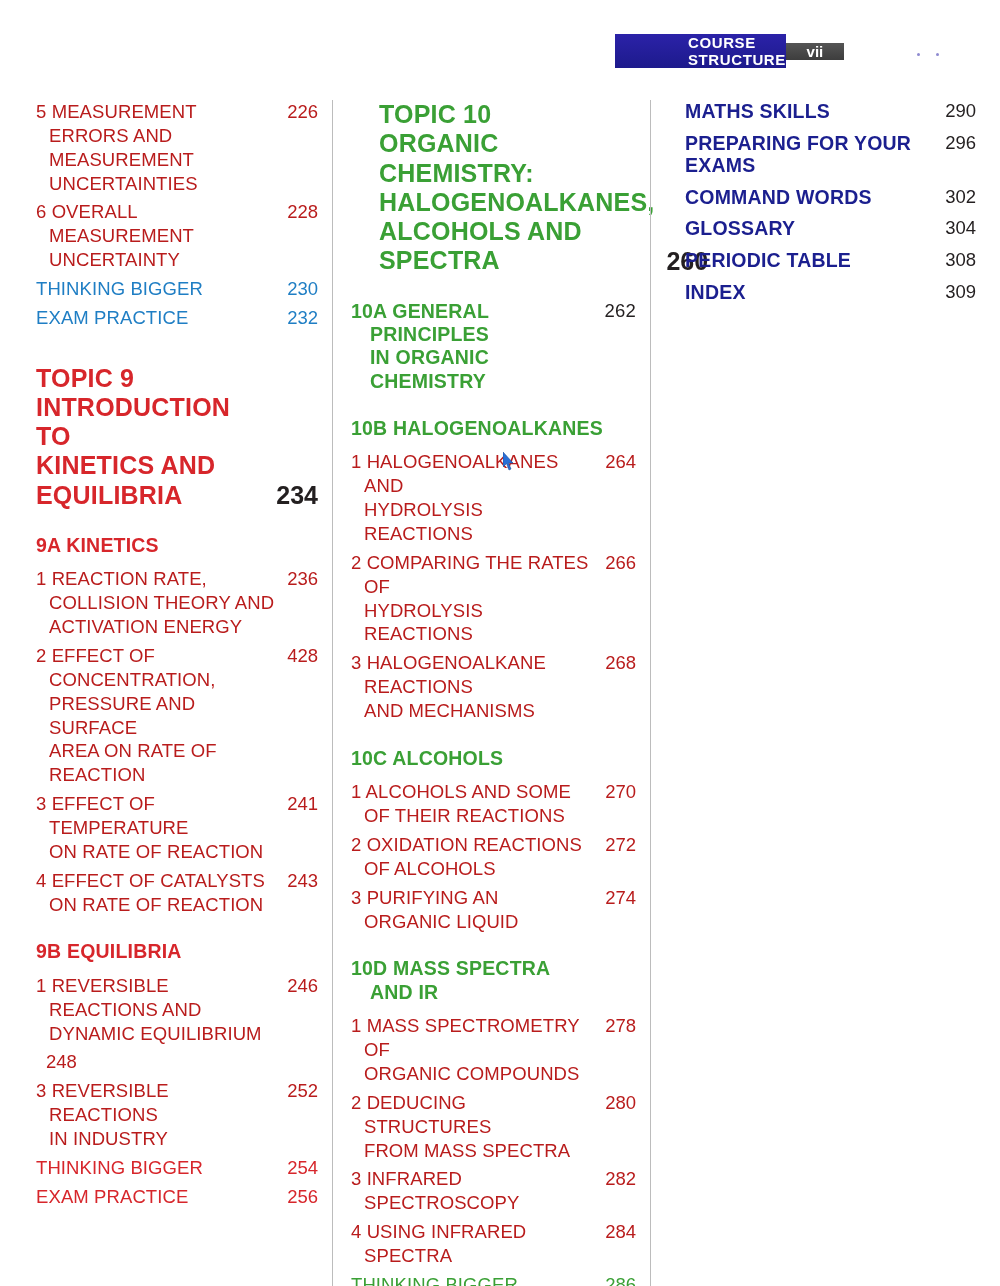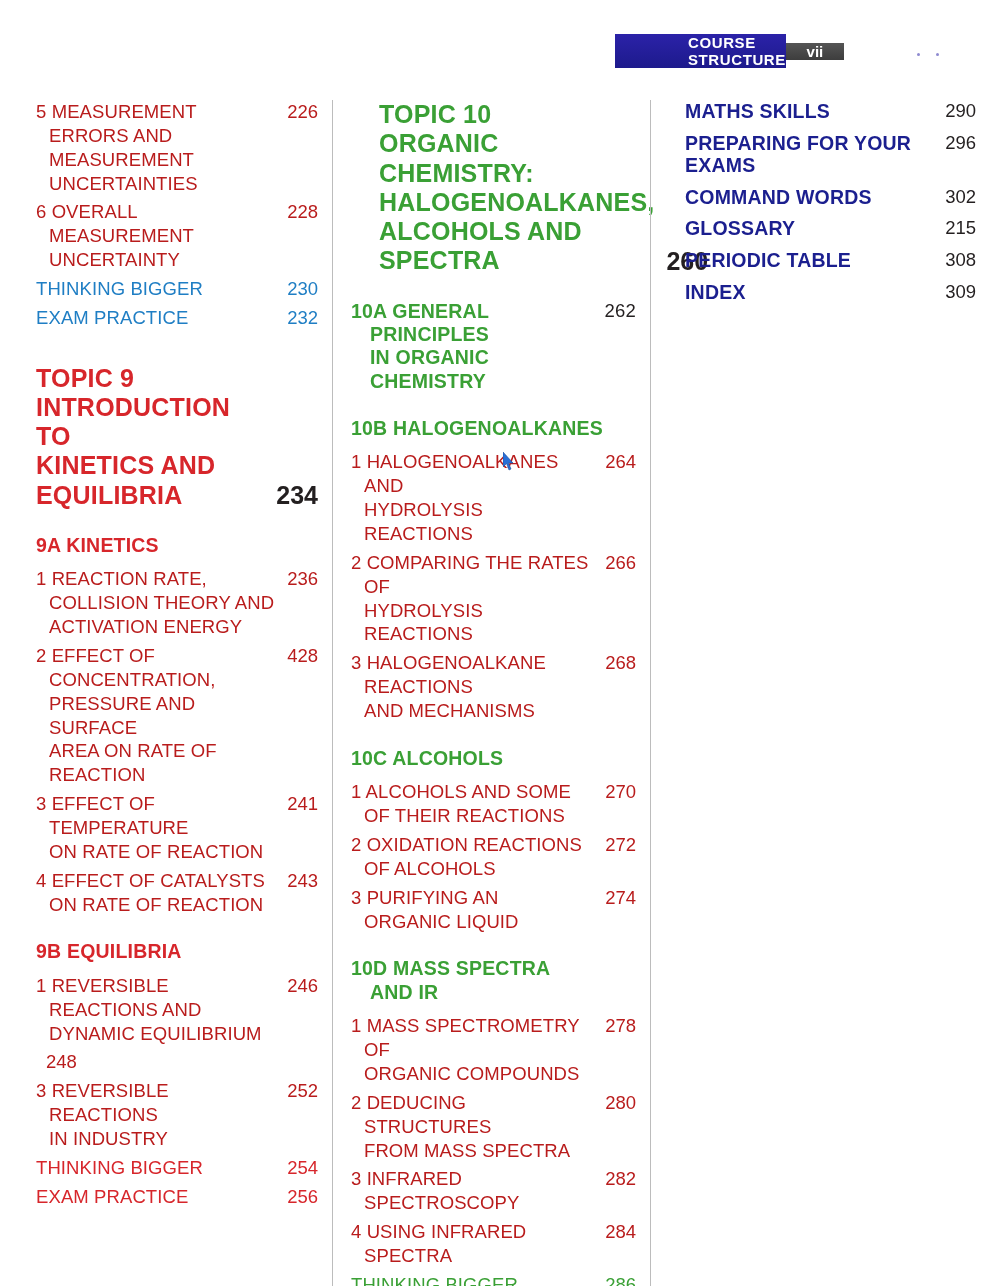--- a/index.html
+++ b/index.html
@@ -373,21 +373,21 @@
     <div class="bm">
       <span class="btxt">PREPARING FOR YOUR<br>EXAMS</span>
       <span class="bpg">296</span>
     </div>
     <div class="bm">
       <span class="btxt">COMMAND WORDS</span>
       <span class="bpg">302</span>
     </div>
     <div class="bm">
       <span class="btxt">GLOSSARY</span>
-      <span class="bpg">215</span>
+      <span class="bpg">304</span>
     </div>
     <div class="bm">
       <span class="btxt">PERIODIC TABLE</span>
       <span class="bpg">308</span>
     </div>
     <div class="bm">
       <span class="btxt">INDEX</span>
       <span class="bpg">309</span>
     </div>
   </div>

